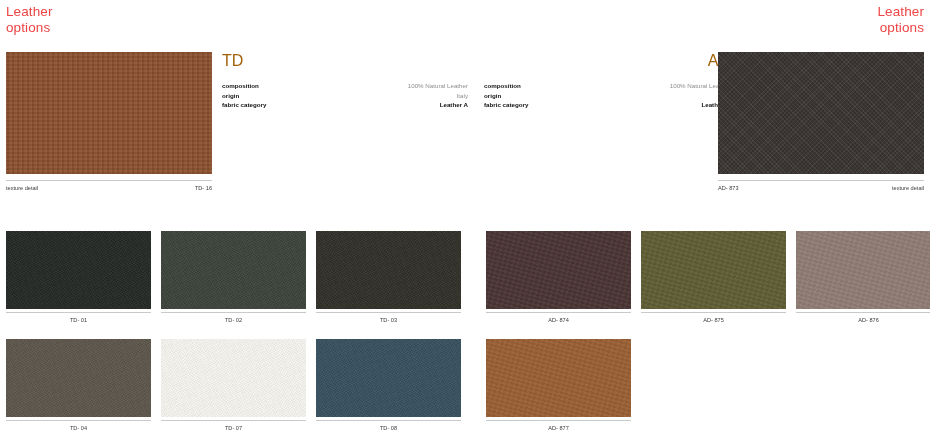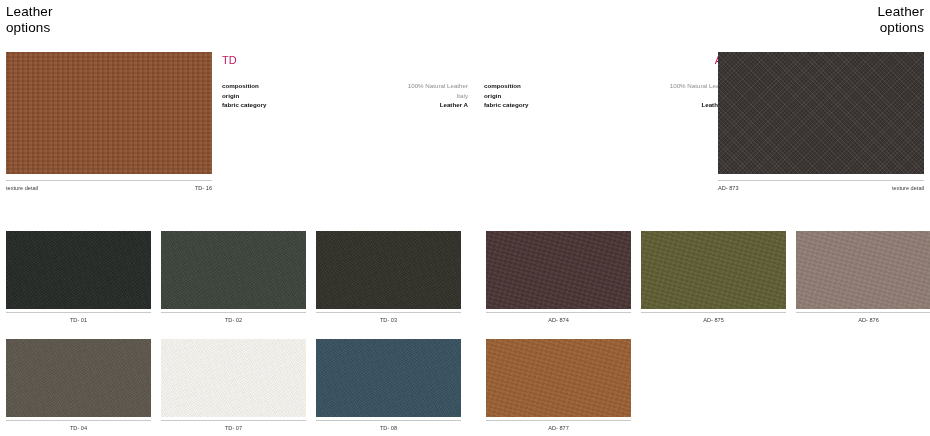--- a/index.html
+++ b/index.html
@@ -16,21 +16,21 @@
     overflow: hidden;
   }
 
   
   .page-header {
     position: absolute;
     top: 4px;
     font-size: 13.5px;
     line-height: 15.5px;
     font-weight: 400;
-    color: #000000;
+    color: #ef4444;
     letter-spacing: .1px;
   }
   .page-header.left  { left: 6px;  text-align: left; }
   .page-header.right { right: 6px; text-align: right; }
   .page-header span { display: block; }
 
   
   .hero {
     position: absolute;
     top: 52px;
@@ -106,24 +106,24 @@
   
   .spec {
     position: absolute;
     top: 0;
     width: 246px;
   }
   .spec.td { left: 216px; }
   .spec.ad { left: 478px; }
 
   .spec-code {
-    font-size: 11px;
+    font-size: 16px;
     line-height: 17px;
     font-weight: 400;
-    color: #be185d;
+    color: #a16207;
     margin-bottom: 12px;
   }
   .spec.ad .spec-code { text-align: right; }
 
   .spec-row {
     display: flex;
     justify-content: space-between;
     align-items: baseline;
     font-size: 6.2px;
     line-height: 9.5px;

